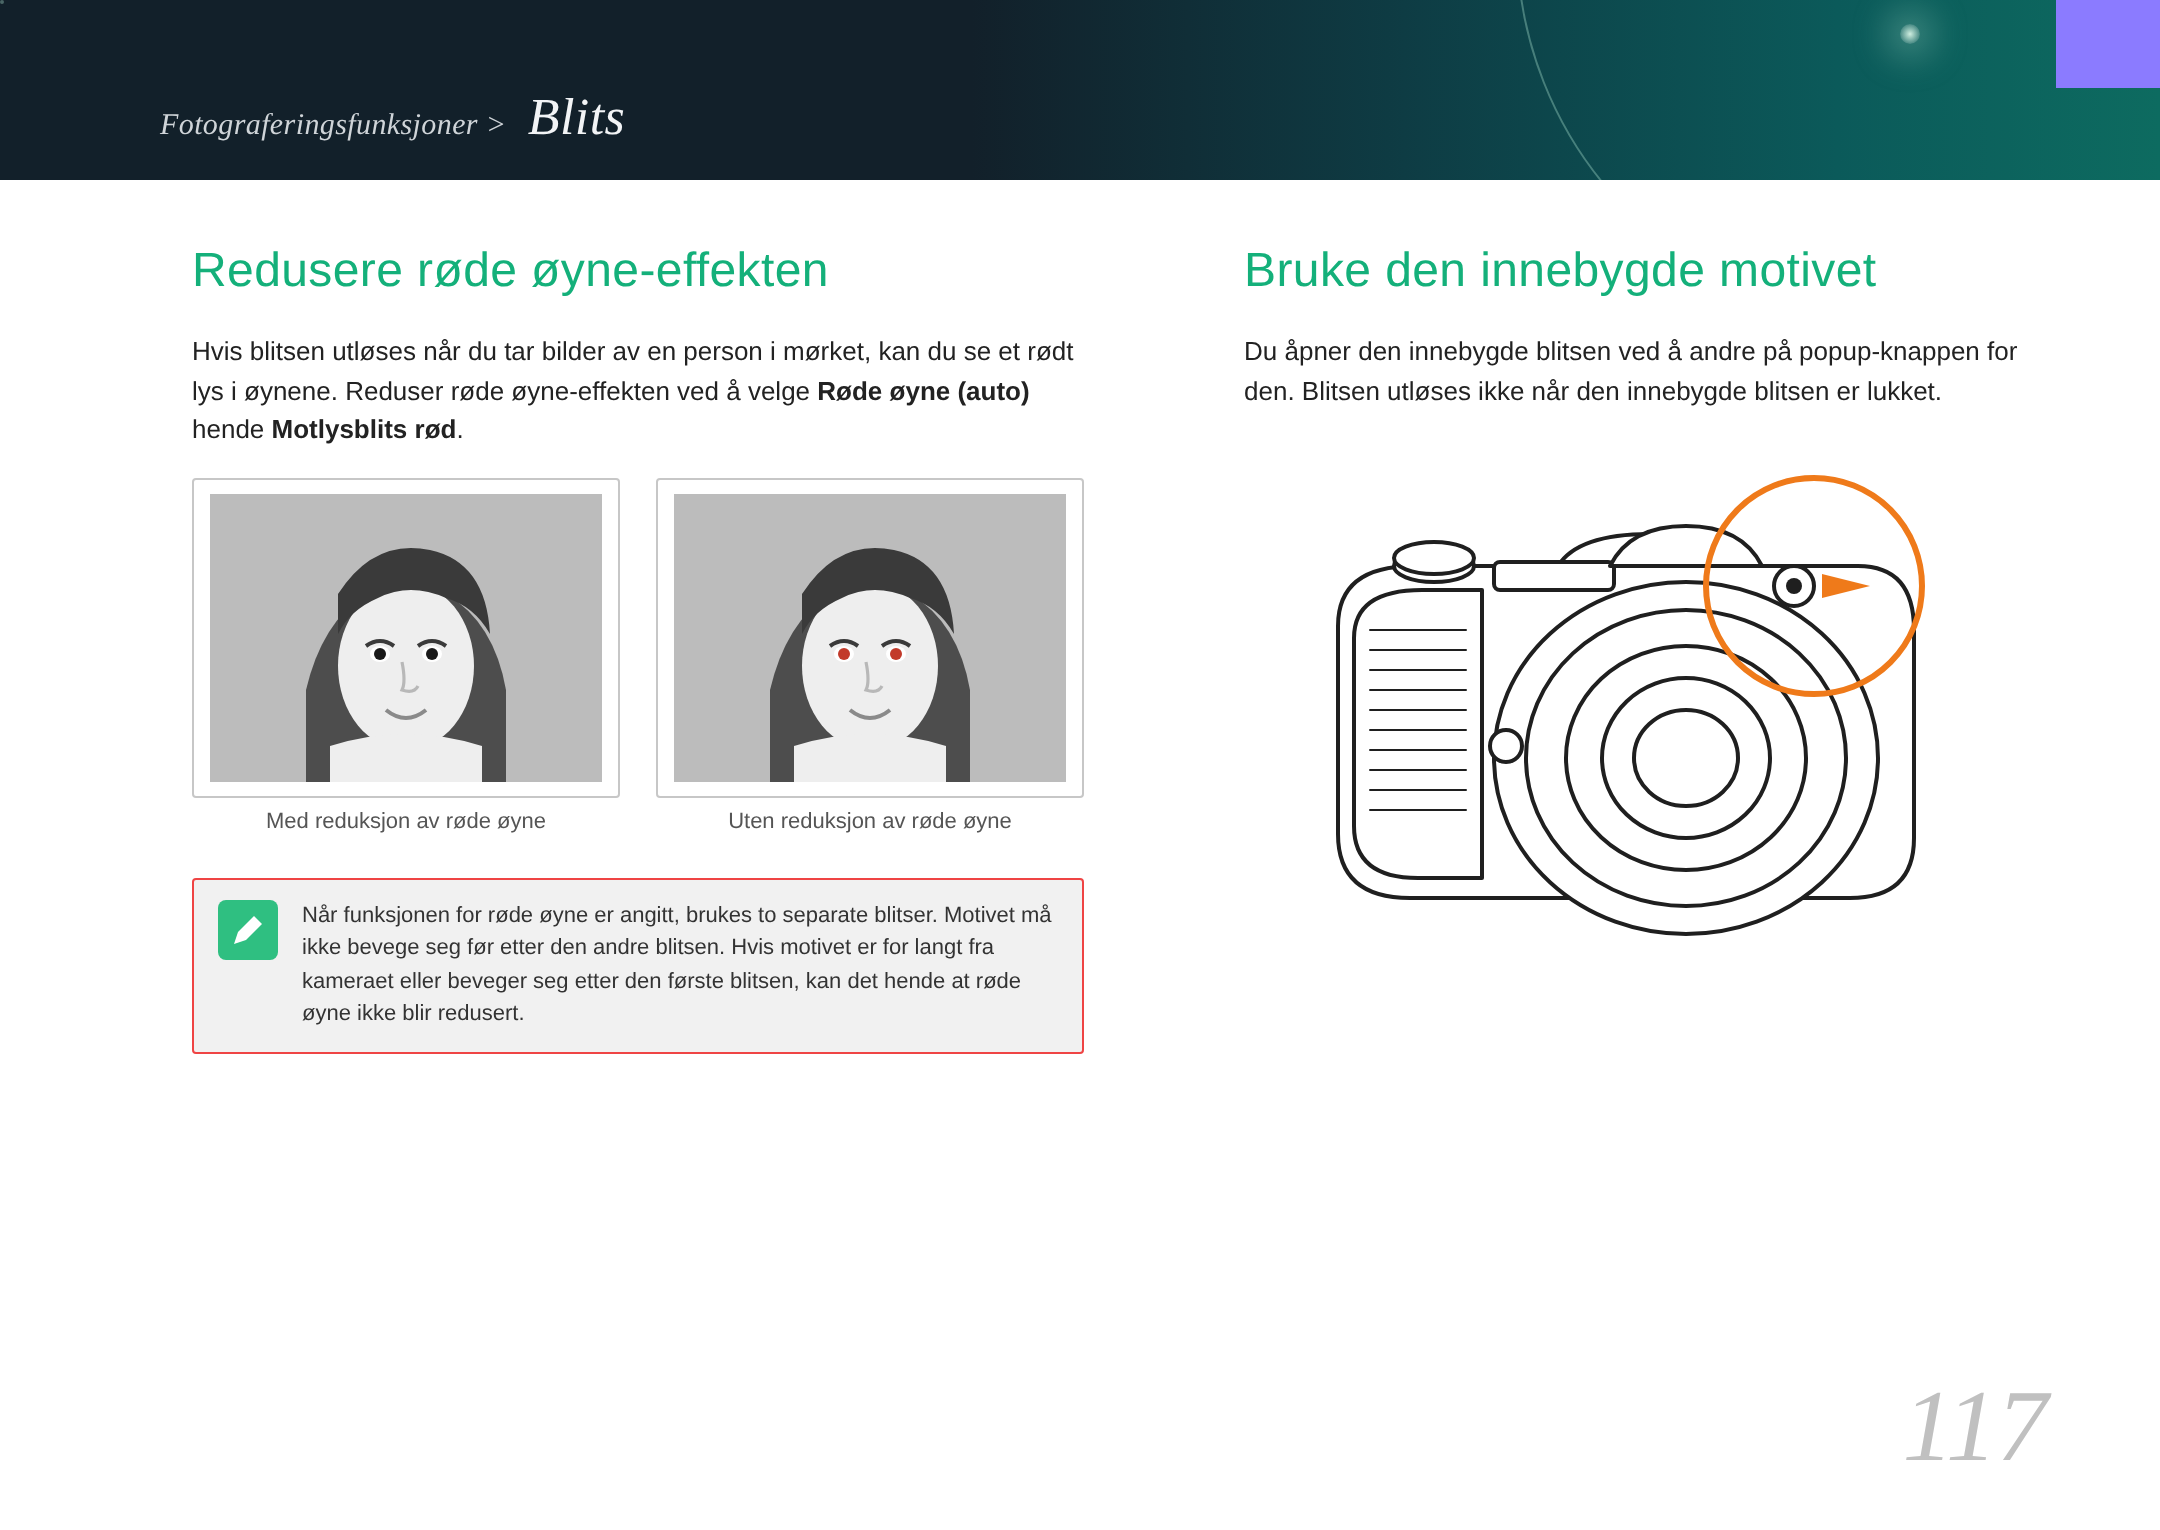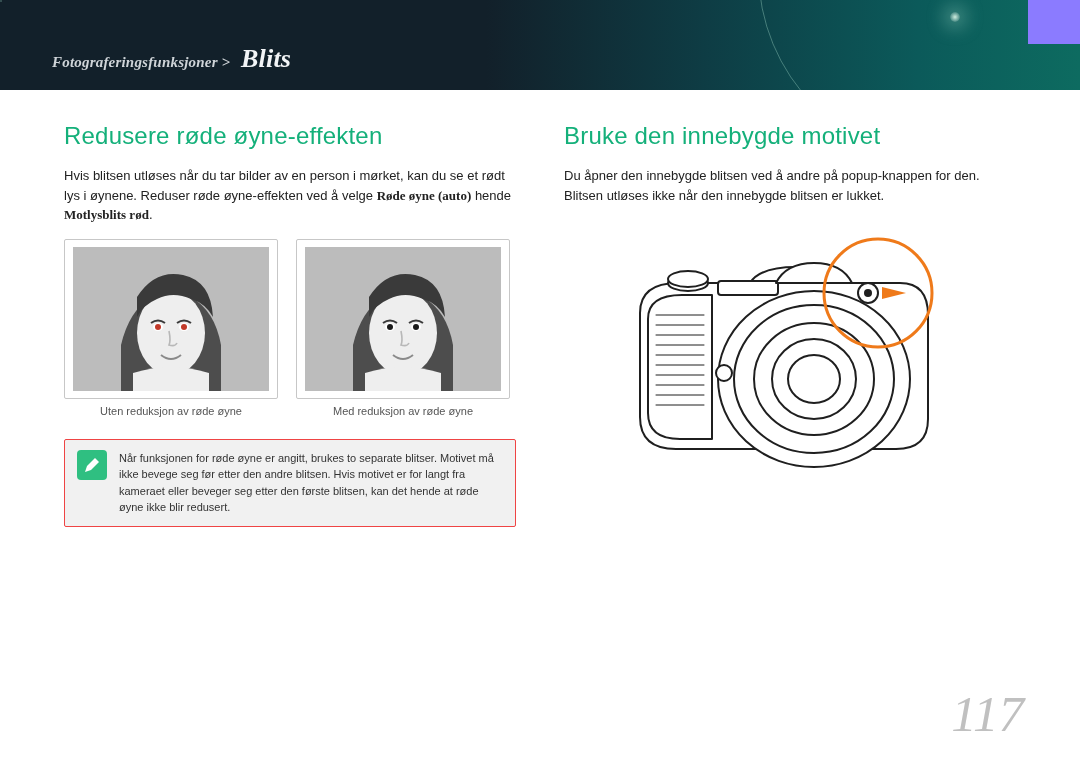--- a/index.html
+++ b/index.html
@@ -18,33 +18,33 @@
   .banner::before, .banner::after {
     content: "";
     position: absolute;
     border-radius: 50%;
     border: 1px solid rgba(180, 235, 215, 0.35);
     filter: blur(.3px);
   }
   .banner::after { width: 380px; height: 380px; right: -60px; top: -220px; }
   .banner .flare { position:absolute; right:120px; top:12px; width:10px; height:10px; border-radius:50%; background:radial-gradient(#cfeee0, rgba(207,238,224,0)); box-shadow:0 0 18px 6px rgba(190,240,220,.35); }
   .banner .breadcrumb {
-    position: absolute; left: 52px; bottom: 16px;
-    color: #e8e8e8; font-weight: 700; letter-spacing: .2px;
+    position: absolute; left: 80px; bottom: 16px;
+    color: #e8e8e8; font-weight: 400; letter-spacing: .2px;
   }
   .banner .breadcrumb .pre { font-size: 15px; font-style: italic; font-family: Georgia, "Times New Roman", serif; color:#cfd4d8; }
   .banner .breadcrumb .cur { font-size: 26px; font-style: italic; font-family: Georgia, "Times New Roman", serif; margin-left: 6px; color:#f2f4f6;}
   .side-tab { position:absolute; right:0; top:0; width:52px; height:44px; background:#8b7bff; }
 
   
   .content { position: relative; display: flex; padding: 32px 64px 0 64px; gap: 48px; }
-  .col { flex: 1 1 0; }
+  .col { flex: 1 1 0; margin-left: 32px; }
   h2.section { font-size: 24px; font-weight: 400; color: #14b07a; margin-bottom: 16px; letter-spacing:.2px; }
   p.body { font-size: 13px; line-height: 1.5; color: #222; }
-  .bold { font-weight: 700; font-family: Liberation Serif, serif; }
+  .bold { font-weight: 700; }
 
   
   .facerow { display: flex; gap: 18px; margin-top: 14px; }
   .fig { width: 214px; }
   .frame { width: 214px; height: 160px; border: 1px solid #c7c7c7; border-radius: 2px; background:#fff; display:flex; align-items:center; justify-content:center; }
   .caption { font-size: 11px; color:#555; text-align:center; margin-top:6px; }
   .face-svg { width: 196px; height: 144px; }
 
   
   .note { display:flex; gap:12px; background:#f1f1f1; border:1px solid #ef4444; border-radius:2px; padding:10px 12px; margin-top:22px; }
@@ -83,52 +83,52 @@
 
       <div class="facerow">
         <div class="fig">
           <div class="frame">
             <svg class="face-svg" viewBox="0 0 196 144">
               <rect x="0" y="0" width="196" height="144" fill="#bcbcbc"></rect>
               <path d="M48 144 L48 98 Q56 64 78 50 Q96 40 118 50 Q142 64 148 98 L148 144 Z" fill="#4d4d4d"></path>
               <ellipse cx="98" cy="86" rx="34" ry="42" fill="#eeeeee"></ellipse>
               <ellipse cx="85" cy="80" rx="5" ry="4" fill="#ffffff"></ellipse>
               <ellipse cx="111" cy="80" rx="5" ry="4" fill="#ffffff"></ellipse>
+              <circle cx="85" cy="80" r="3" fill="#1a1a1a"></circle>
+              <circle cx="111" cy="80" r="3" fill="#1a1a1a"></circle>
+              <path d="M78 76 q7 -5 14 0" stroke="#3a3a3a" stroke-width="2" fill="none"></path>
+              <path d="M104 76 q7 -5 14 0" stroke="#3a3a3a" stroke-width="2" fill="none"></path>
+              <path d="M96 84 q2 10 0 14 q6 2 8 -2" stroke="#b8b8b8" stroke-width="1.6" fill="none"></path>
+              <path d="M88 108 q10 8 20 0" stroke="#8a8a8a" stroke-width="2" fill="none"></path>
+              <path d="M64 50 Q82 22 110 28 Q138 34 140 70 Q132 56 118 52 Q100 44 84 52 Q70 58 64 70 Z" fill="#3a3a3a"></path>
+              <path d="M60 144 L60 126 Q98 114 136 126 L136 144 Z" fill="#eeeeee"></path>
+            </svg>
+          </div>
+          <div class="caption">Med reduksjon av røde øyne</div>
+        </div>
+
+        <div class="fig">
+          <div class="frame">
+            <svg class="face-svg" viewBox="0 0 196 144">
+              <rect x="0" y="0" width="196" height="144" fill="#bcbcbc"></rect>
+              <path d="M48 144 L48 98 Q56 64 78 50 Q96 40 118 50 Q142 64 148 98 L148 144 Z" fill="#4d4d4d"></path>
+              <ellipse cx="98" cy="86" rx="34" ry="42" fill="#eeeeee"></ellipse>
+              <ellipse cx="85" cy="80" rx="5" ry="4" fill="#ffffff"></ellipse>
+              <ellipse cx="111" cy="80" rx="5" ry="4" fill="#ffffff"></ellipse>
               <circle cx="85" cy="80" r="3" fill="#c23a2a"></circle>
               <circle cx="111" cy="80" r="3" fill="#c23a2a"></circle>
               <path d="M78 76 q7 -5 14 0" stroke="#3a3a3a" stroke-width="2" fill="none"></path>
               <path d="M104 76 q7 -5 14 0" stroke="#3a3a3a" stroke-width="2" fill="none"></path>
               <path d="M96 84 q2 10 0 14 q6 2 8 -2" stroke="#b8b8b8" stroke-width="1.6" fill="none"></path>
               <path d="M88 108 q10 8 20 0" stroke="#8a8a8a" stroke-width="2" fill="none"></path>
               <path d="M64 50 Q82 22 110 28 Q138 34 140 70 Q132 56 118 52 Q100 44 84 52 Q70 58 64 70 Z" fill="#3a3a3a"></path>
               <path d="M60 144 L60 126 Q98 114 136 126 L136 144 Z" fill="#eeeeee"></path>
             </svg>
           </div>
           <div class="caption">Uten reduksjon av røde øyne</div>
-        </div>
-
-        <div class="fig">
-          <div class="frame">
-            <svg class="face-svg" viewBox="0 0 196 144">
-              <rect x="0" y="0" width="196" height="144" fill="#bcbcbc"></rect>
-              <path d="M48 144 L48 98 Q56 64 78 50 Q96 40 118 50 Q142 64 148 98 L148 144 Z" fill="#4d4d4d"></path>
-              <ellipse cx="98" cy="86" rx="34" ry="42" fill="#eeeeee"></ellipse>
-              <ellipse cx="85" cy="80" rx="5" ry="4" fill="#ffffff"></ellipse>
-              <ellipse cx="111" cy="80" rx="5" ry="4" fill="#ffffff"></ellipse>
-              <circle cx="85" cy="80" r="3" fill="#1a1a1a"></circle>
-              <circle cx="111" cy="80" r="3" fill="#1a1a1a"></circle>
-              <path d="M78 76 q7 -5 14 0" stroke="#3a3a3a" stroke-width="2" fill="none"></path>
-              <path d="M104 76 q7 -5 14 0" stroke="#3a3a3a" stroke-width="2" fill="none"></path>
-              <path d="M96 84 q2 10 0 14 q6 2 8 -2" stroke="#b8b8b8" stroke-width="1.6" fill="none"></path>
-              <path d="M88 108 q10 8 20 0" stroke="#8a8a8a" stroke-width="2" fill="none"></path>
-              <path d="M64 50 Q82 22 110 28 Q138 34 140 70 Q132 56 118 52 Q100 44 84 52 Q70 58 64 70 Z" fill="#3a3a3a"></path>
-              <path d="M60 144 L60 126 Q98 114 136 126 L136 144 Z" fill="#eeeeee"></path>
-            </svg>
-          </div>
-          <div class="caption">Med reduksjon av røde øyne</div>
         </div>
       </div>
 
       <div class="note">
         <div class="nicon">
           <svg width="18" height="18" viewBox="0 0 18 18">
               <path d="M2 16 L4 10 L12 2 L16 6 L8 14 Z" fill="#ffffff"></path>
             </svg>
         </div>
         <div class="ntext">Når funksjonen for røde øyne er angitt, brukes to separate blitser. Motivet må ikke bevege seg før etter den andre blitsen. Hvis motivet er for langt fra kameraet eller beveger seg etter den første blitsen, kan det hende at røde øyne ikke blir redusert.</div>

